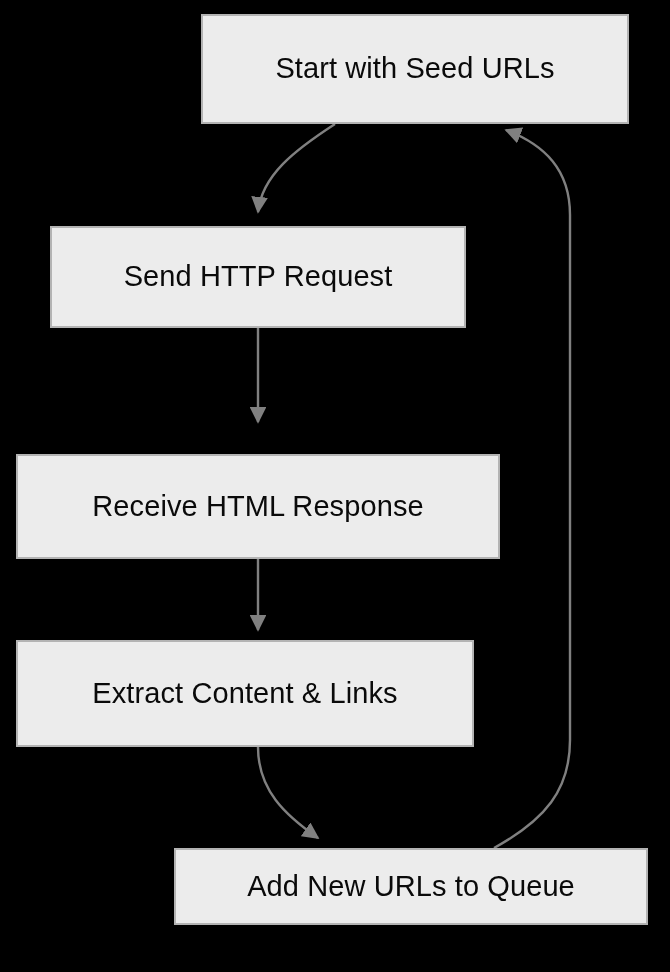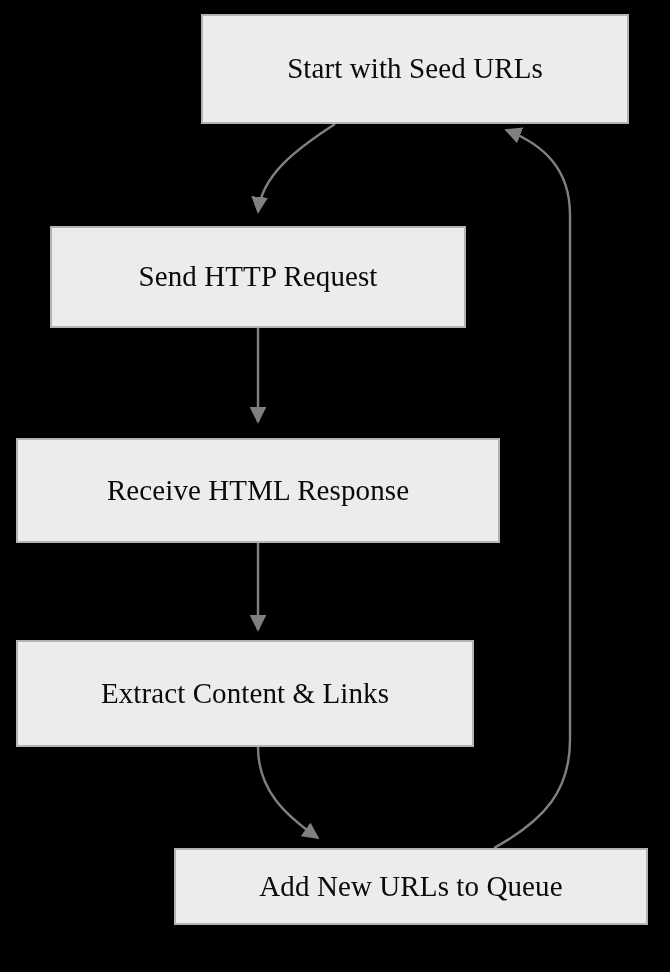--- a/index.html
+++ b/index.html
@@ -26,32 +26,32 @@
     position: absolute;
     box-sizing: border-box;
     background: #ececec;
     border: 2px solid #b3b3b3;
     display: flex;
     align-items: center;
     justify-content: center;
     z-index: 2;
   }
   .node-label {
-    font-family: Liberation Serif, serif;
+    font-family: Liberation Sans, sans-serif;
     font-size: 29px;
     line-height: 1.15;
     color: #0a0a0a;
     text-align: center;
     white-space: nowrap;
     letter-spacing: 0.1px;
   }
   
   #node-seed       { left: 201px; top: 14px;  width: 428px; height: 110px; }
   #node-request    { left: 50px;  top: 226px; width: 416px; height: 102px; }
-  #node-response   { left: 16px;  top: 438px; width: 484px; height: 105px; }
+  #node-response   { left: 16px;  top: 454px; width: 484px; height: 105px; }
   #node-extract    { left: 16px;  top: 640px; width: 458px; height: 107px; }
   #node-queue      { left: 174px; top: 848px; width: 474px; height: 77px; }
 </style>
 </head>
 <body>
 
 <div id="diagram-root">
 
   <svg id="edge-layer" viewBox="0 0 670 972" width="670" height="972" xmlns="http://www.w3.org/2000/svg">
     <defs>

